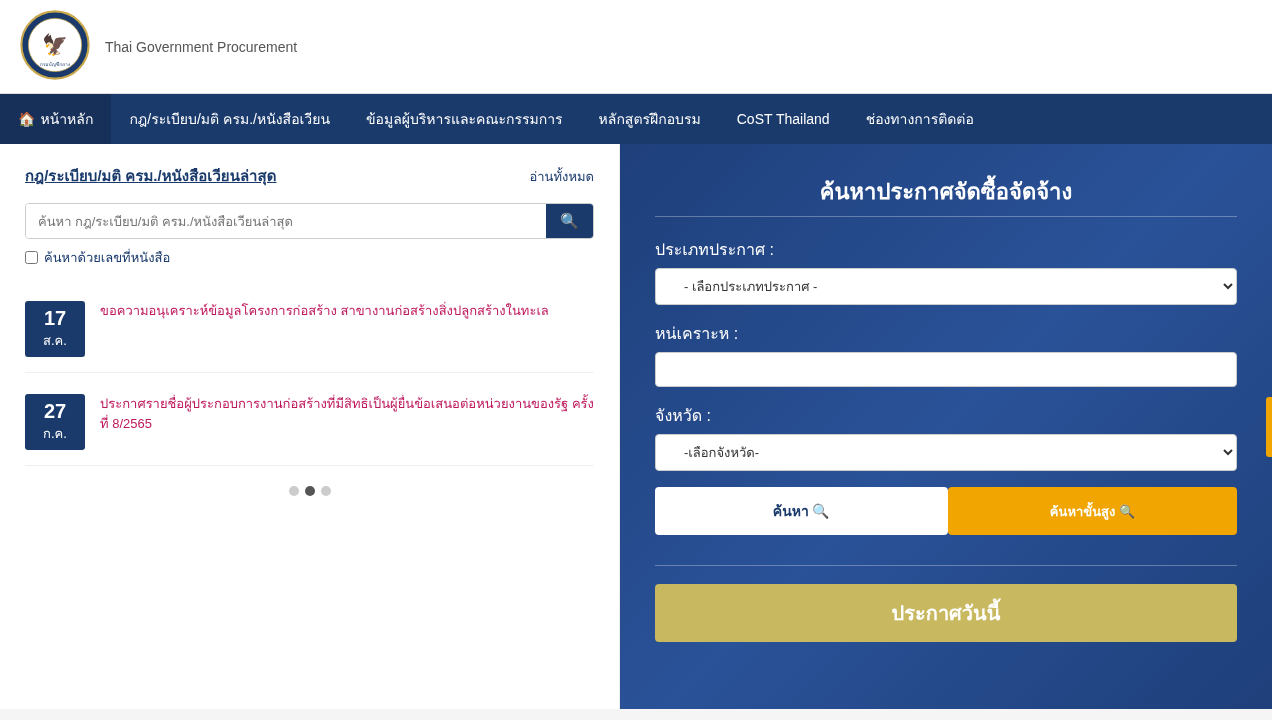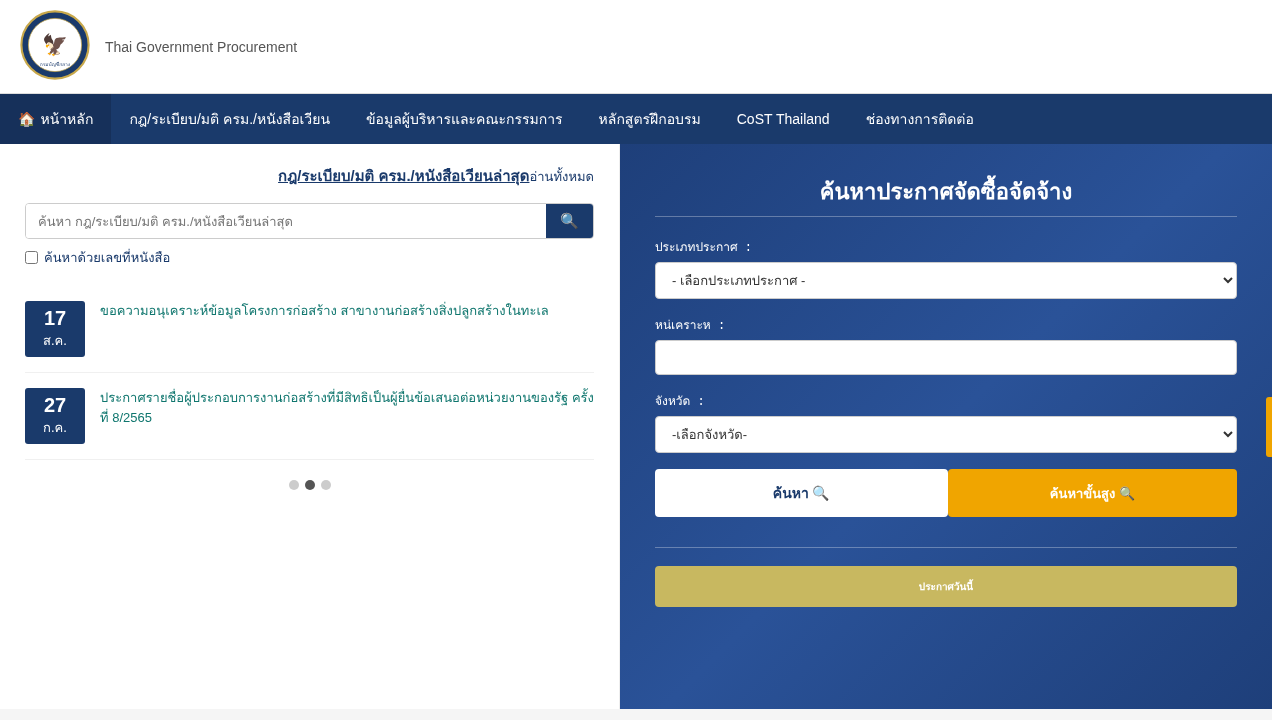--- a/index.html
+++ b/index.html
@@ -57,21 +57,21 @@
     
     .left-panel {
       background: #fff;
       width: 620px;
       flex-shrink: 0;
       padding: 20px 25px;
       border-right: 1px solid #eee;
     }
     .left-panel-header {
       display: flex;
-      justify-content: flex-end;
+      justify-content: space-between;
       align-items: center;
       margin-bottom: 15px;
     }
     .left-panel-header .title {
       font-size: 15px;
       color: #1a3a6b;
       font-weight: bold;
     }
     .left-panel-header .title span {
       text-decoration: underline;
@@ -111,21 +111,21 @@
       display: flex;
       align-items: center;
       gap: 6px;
       margin-bottom: 18px;
       font-size: 13px;
       color: #1a3a6b;
     }
     .checkbox-row input[type="checkbox"] { cursor: pointer; }
 
     
-    .news-list { display: flex; flex-direction: column; gap: 0; }
+    .news-list { display: flex; flex-direction: column; gap: 6px; }
     .news-item {
       display: flex;
       align-items: flex-start;
       gap: 15px;
       padding: 15px 0;
       border-bottom: 1px solid #f0f0f0;
     }
     .date-badge {
       background: #1a3a6b;
       color: #fff;
@@ -139,21 +139,21 @@
       font-size: 20px;
       font-weight: bold;
       display: block;
     }
     .date-badge .month {
       font-size: 13px;
       display: block;
     }
     .news-text {
       font-size: 13px;
-      color: #0f766e;
+      color: #be185d;
       line-height: 1.5;
     }
 
     
     .carousel-dots {
       display: flex;
       justify-content: center;
       gap: 6px;
       margin-top: 20px;
     }
@@ -178,28 +178,27 @@
       color: #fff;
       font-size: 22px;
       margin-bottom: 20px;
       padding-bottom: 7px;
       border-bottom: 1px solid rgba(255,255,255,0.3);
     }
 
     .form-group { margin-bottom: 16px; }
     .form-label {
       color: #fff;
-      font-size: 12px;
+      font-size: 16px;
       margin-bottom: 6px;
       display: block;
-      font-family: Liberation Mono, monospace;
     }
     .form-select, .form-input {
       width: 100%;
-      padding: 9px 12px;
+      padding: 9px 24px;
       border: 1px solid #ccc;
       border-radius: 4px;
       font-size: 13px;
       outline: none;
       background: #fff;
       color: #333;
       appearance: auto;
     }
     .form-input { background: #fff; }
 
@@ -236,21 +235,21 @@
       border-top: 1px solid rgba(255,255,255,0.3);
       margin: 10px 0 18px;
     }
     .btn-today {
       width: 100%;
       background: #c8b860;
       color: #fff;
       border: none;
       padding: 13px;
       border-radius: 4px;
-      font-size: 10px;
+      font-size: 20px;
       cursor: pointer;
       font-weight: bold;
     }
 
     
     .scroll-indicator {
       position: absolute;
       right: 0;
       top: 50%;
       transform: translateY(-50%);

